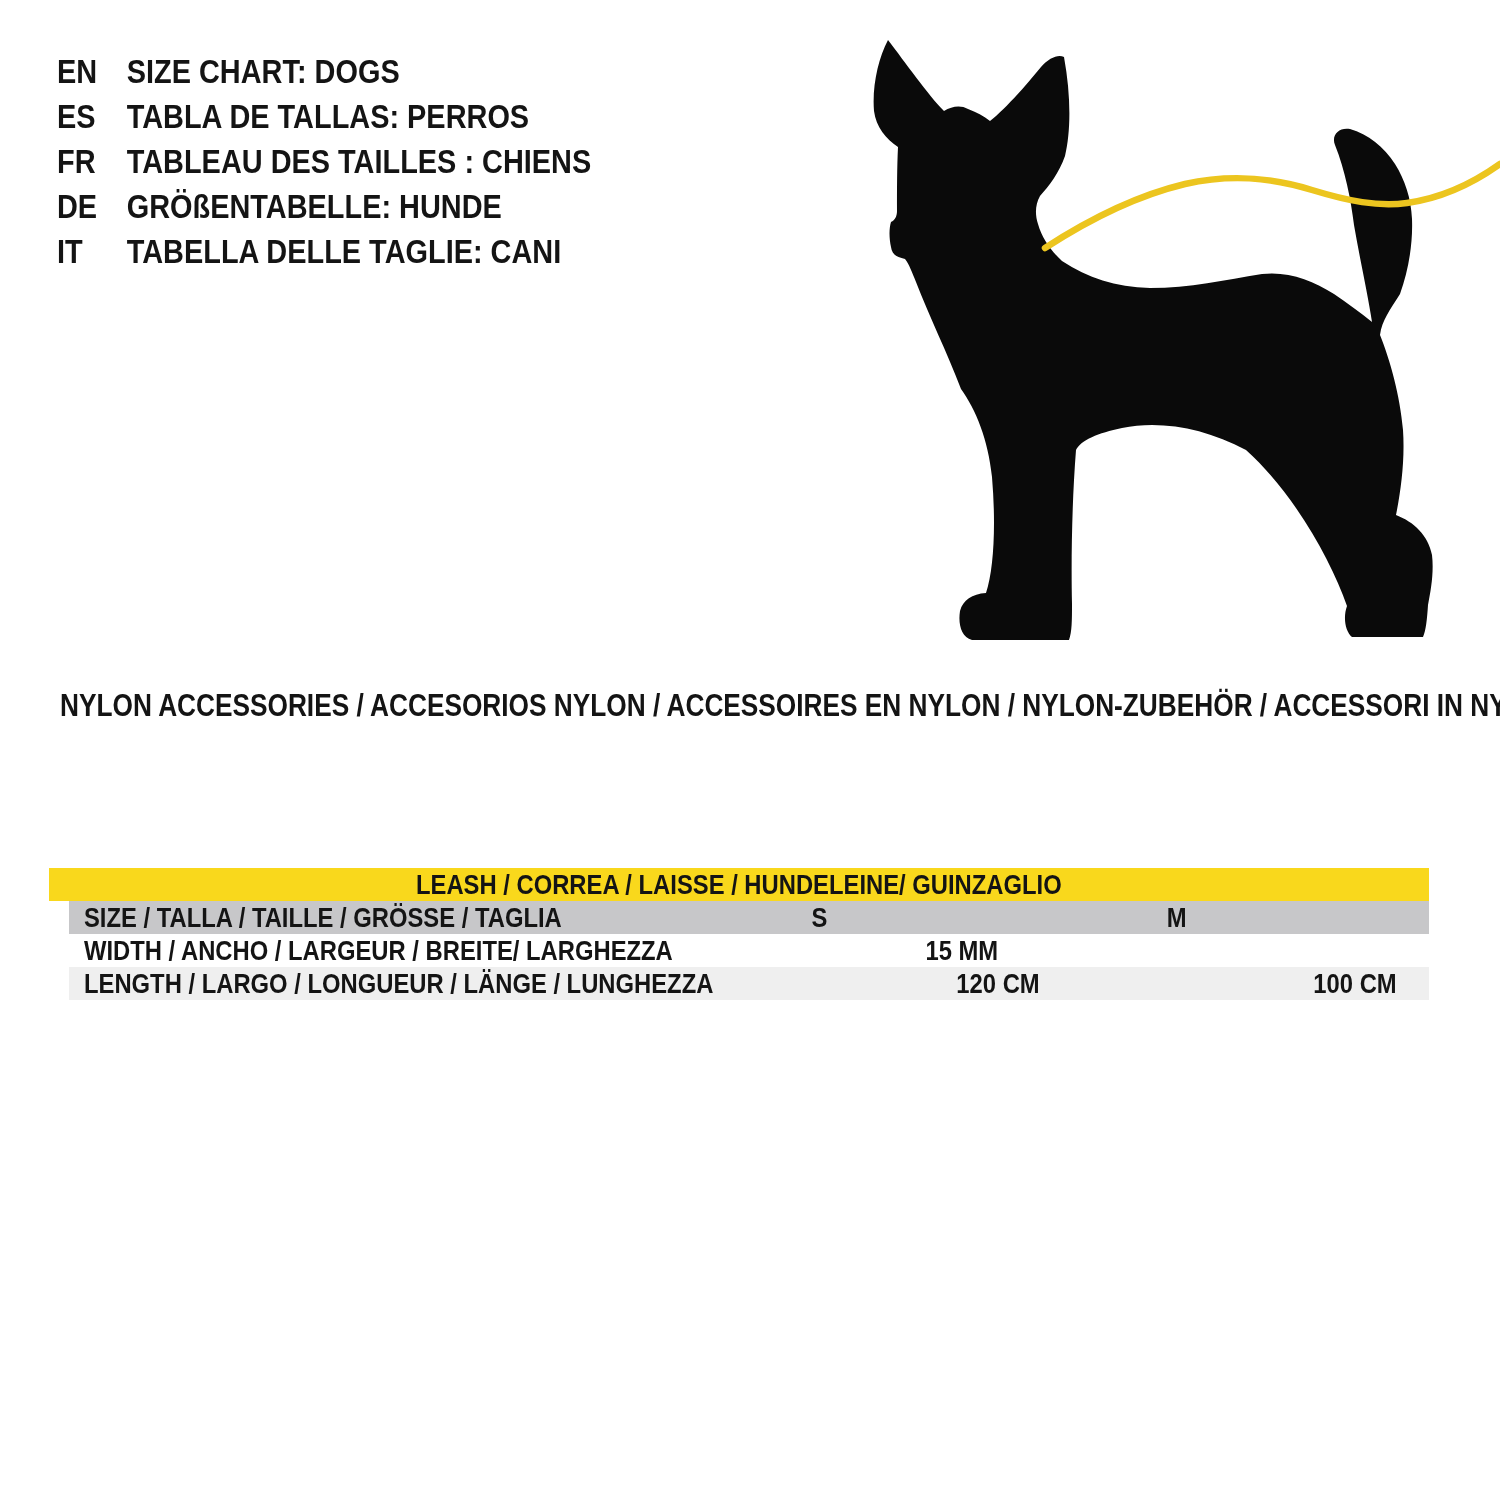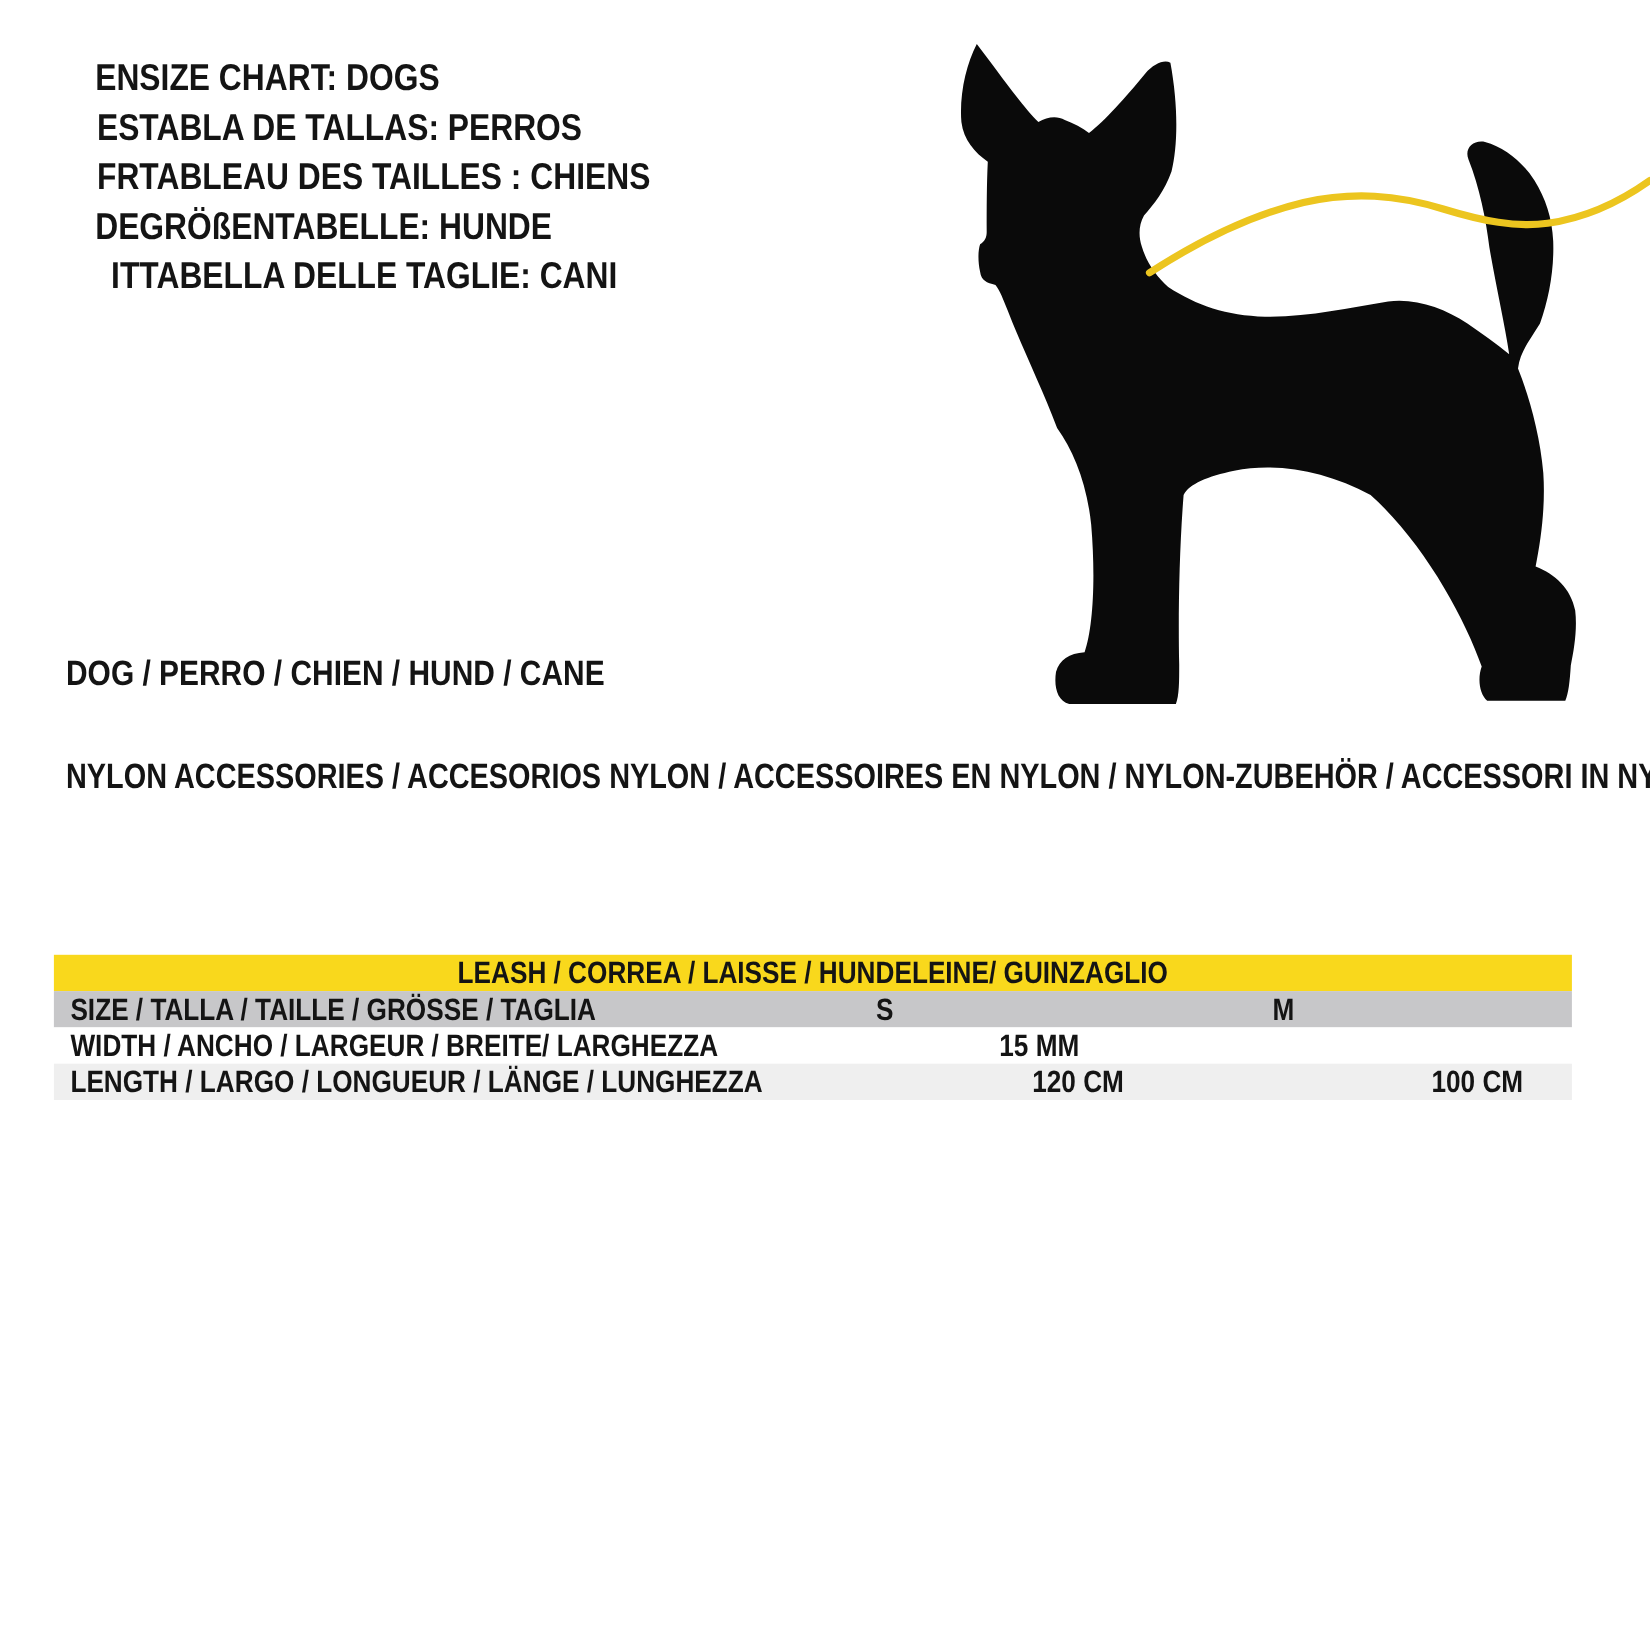--- a/index.html
+++ b/index.html
@@ -9,36 +9,36 @@
     background:#ffffff;
     overflow:hidden;
     font-family:"Liberation Sans", sans-serif;
     color:#141414;
   }
   
   .cnd{display:inline-block;transform:scaleX(.85);transform-origin:0 50%;white-space:nowrap;}
   .cndc{display:inline-block;transform:scaleX(.85);transform-origin:50% 50%;white-space:nowrap;}
 
   
-  .lang-block{position:absolute;left:57px;top:49px;text-align:right;}
+  .lang-block{position:absolute;left:57px;top:49px;}
   .lang-line{display:flex;height:45px;line-height:45px;font-size:34px;font-weight:700;transform:scaleX(.85);transform-origin:0 50%;white-space:nowrap;}
   .lang-code{width:82px;flex:0 0 82px;}
 
   
   .dog-art{position:absolute;left:0;top:0;width:1500px;height:1500px;pointer-events:none;}
 
   
   .dog-caption{position:absolute;left:60px;top:594px;height:36px;line-height:36px;font-size:32px;font-weight:700;}
   .material-heading{position:absolute;left:60px;top:687px;height:36px;line-height:36px;font-size:32px;font-weight:700;}
   .material-heading .cnd{transform:scaleX(.82);}
 
   
   .size-table{position:absolute;left:49px;top:868px;width:1380px;}
   .t-header{height:33px;line-height:33px;text-align:center;font-size:28px;font-weight:700;}
-  .t-row{display:flex;height:33px;line-height:33px;font-size:28px;font-weight:700;}
+  .t-row{display:flex;height:33px;line-height:33px;font-size:28px;font-weight:700;margin-left:20px;}
   .t-cell-label{flex:0 0 42%;padding-left:15px;box-sizing:border-box;text-align:left;}
   .t-cell-s{flex:0 0 25.5%;text-align:center;}
   .t-cell-m{flex:0 0 27%;text-align:center;}
 </style>
 </head>
 <body>
 
 <div class="page">
 
   <div class="lang-block">
@@ -112,23 +112,20 @@
              C 886 139 876 127 874 111
              C 872 87 878 59 888 40
              Z" fill="#0a0a0a"></path>
     <path fill="none" stroke-width="6.5" stroke-linecap="round" d="M 1045 248
              C 1085 222 1135 196 1185 184
              C 1230 174 1270 177 1312 190
              C 1348 201 1378 207 1407 203
              C 1443 198 1472 184 1500 164" stroke="#ecc51f"></path>
   </svg>
 
-  <div class="dog-caption">
-    <span class="cnd">DOG / PERRO / CHIEN / HUND / CANE</span>
-  </div>
 
   <div class="material-heading">
     <span class="cnd">NYLON ACCESSORIES / ACCESORIOS NYLON / ACCESSOIRES EN NYLON / NYLON-ZUBEHÖR / ACCESSORI IN NYLON</span>
   </div>
 
   <div class="size-table">
     <div class="t-header" style="background: rgb(249, 216, 28);">
       <span class="cndc">LEASH / CORREA / LAISSE / HUNDELEINE/ GUINZAGLIO</span>
     </div>
 

